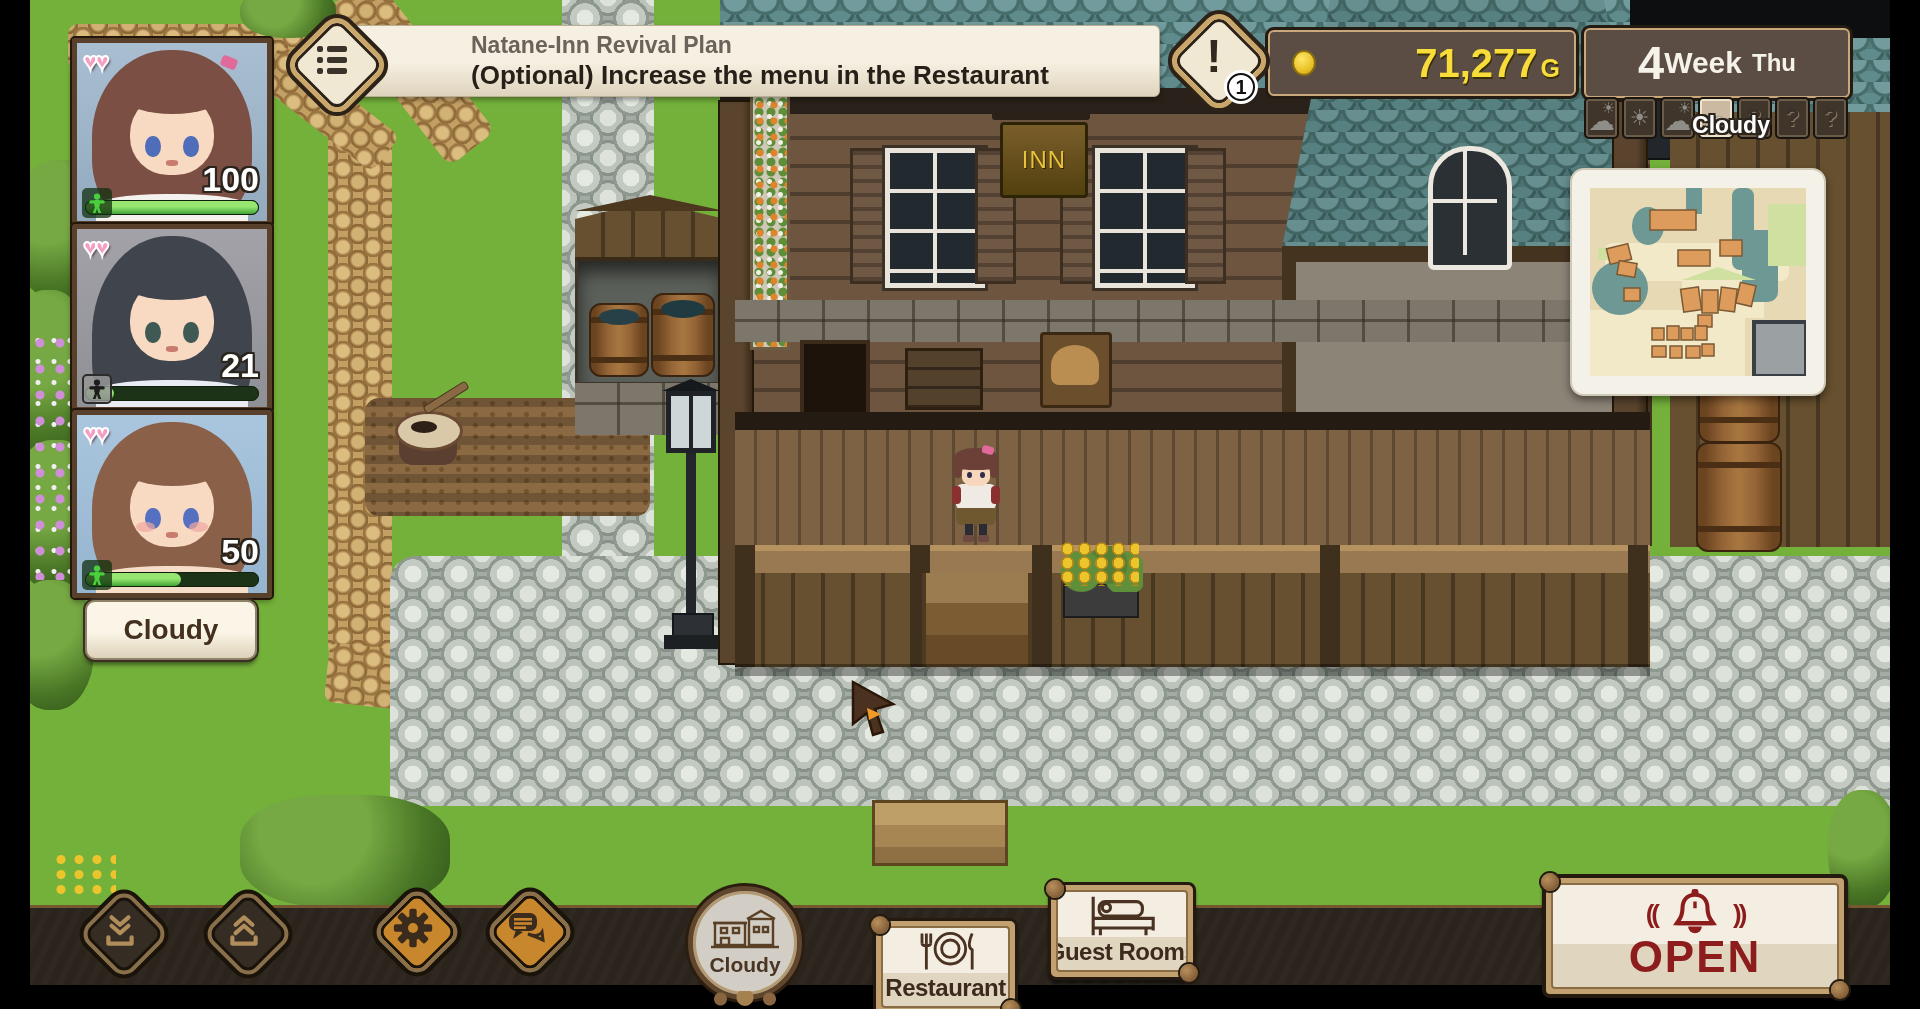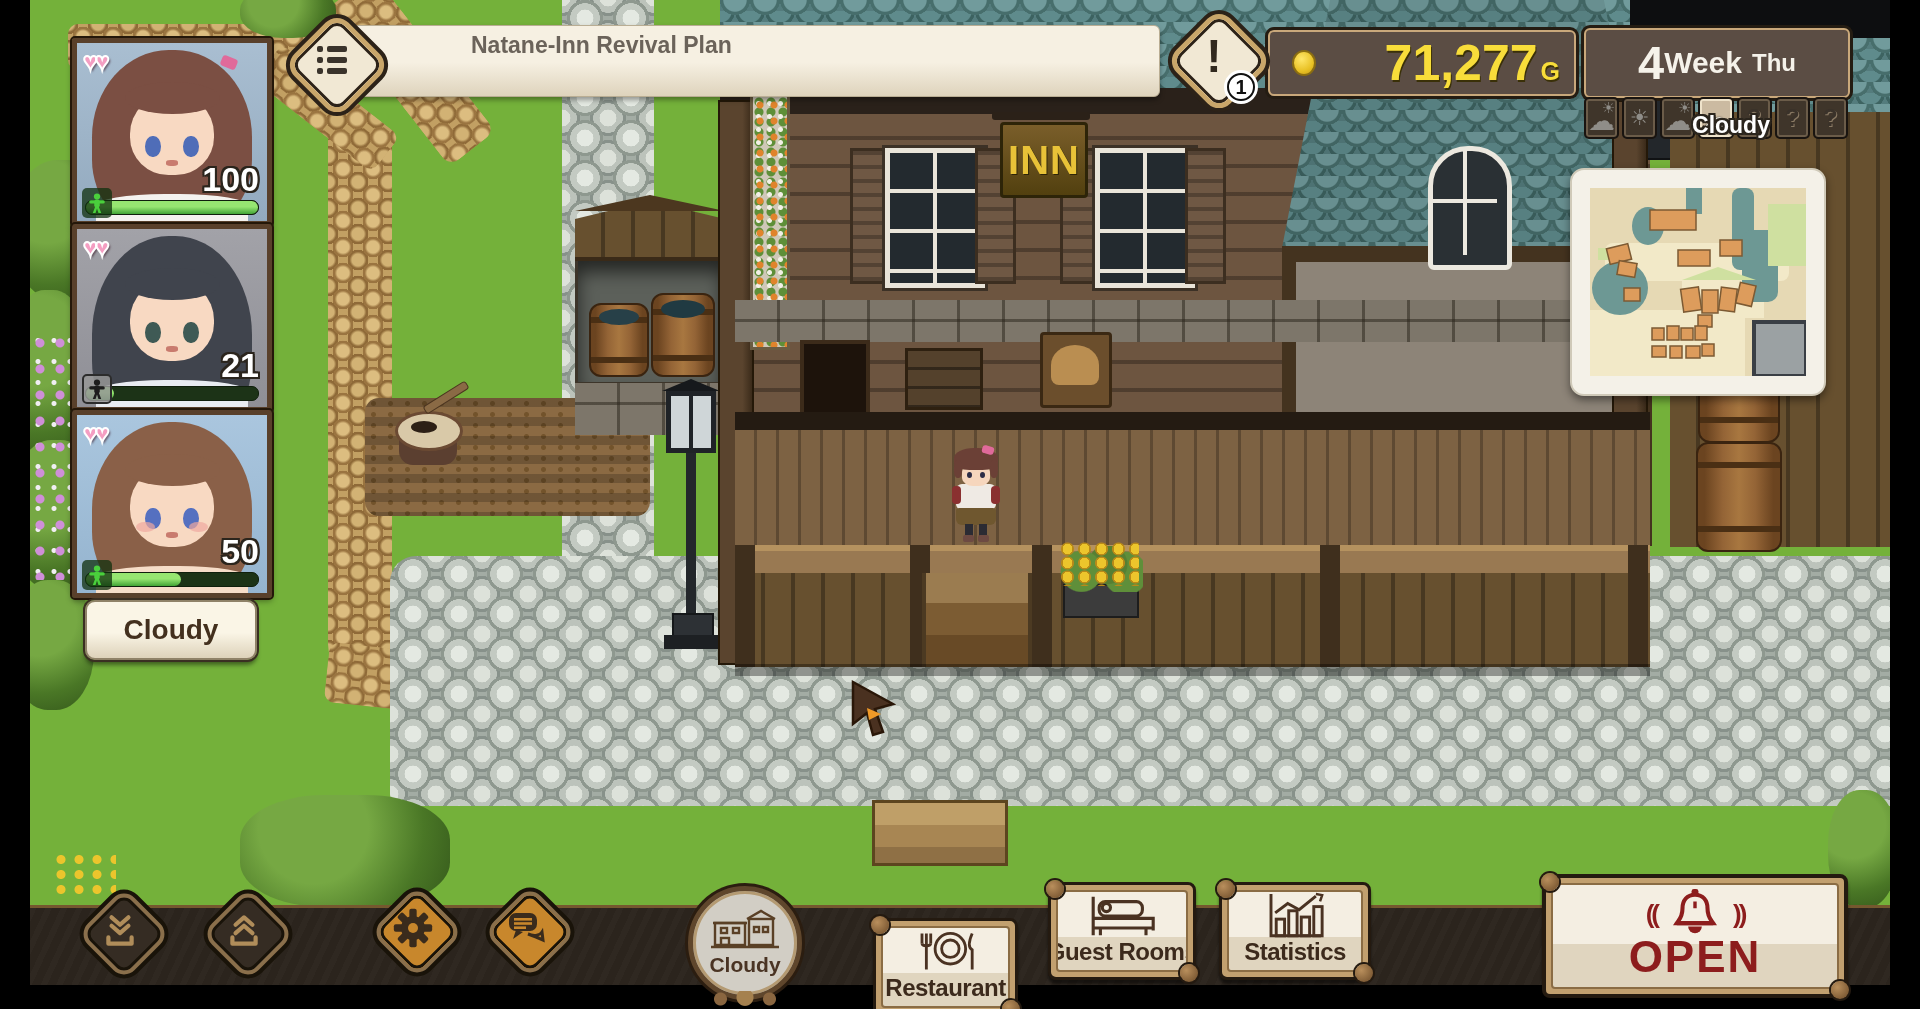--- a/index.html
+++ b/index.html
@@ -185,21 +185,21 @@
       </div>
   <div class="s shut" style="left:945px;top:148px;width:35px;height:130px;"></div>
   <div class="s shut" style="left:1030px;top:148px;width:35px;height:130px;"></div>
   <div class="s win" style="left:1065px;top:148px;width:90px;height:130px;">
         <div class="gr"></div>
       </div>
   <div class="s shut" style="left:1155px;top:148px;width:35px;height:130px;"></div>
 
   <div class="s" style="left:962px;top:112px;width:98px;height:8px;background:#2b2118;border-radius:3px;"></div>
   <div class="s" style="left:970px;top:122px;width:82px;height:70px;background:linear-gradient(180deg,#7a5e2a,#52400f);border:3px solid #2d2408;border-radius:4px;display:flex;align-items:center;justify-content:center;">
-    <span style="color:#e8c238;font-weight:bold;font-size:40px;letter-spacing:1px;text-shadow:1px 1px 0 #2d2408;">INN</span>
+    <span style="color:#e8c238;font-weight:normal;font-size:24px;letter-spacing:1px;text-shadow:1px 1px 0 #2d2408;">INN</span>
   </div>
 
   <div class="s stoneS" style="left:705px;top:300px;width:915px;height:42px;"></div>
   <div class="s" style="left:770px;top:340px;width:70px;height:78px;background:#1d130b;border:4px solid #3c2b1a;box-sizing:border-box;"></div>
   <div class="s" style="left:875px;top:348px;width:78px;height:62px;background:#54412c;border:3px solid #2e2010;box-sizing:border-box;background-image:repeating-linear-gradient(180deg,transparent 0 16px,rgba(0,0,0,.4) 16px 19px);"></div>
   <div class="s" style="left:1010px;top:332px;width:72px;height:76px;background:#6b4e2c;border:3px solid #3a2813;border-radius:4px;box-sizing:border-box;">
     <div class="s" style="left:8px;top:10px;width:48px;height:40px;background:#c89a58;border-radius:50% 50% 8px 8px;opacity:.85;"></div>
   </div>
 
   <div class="s" style="left:705px;top:412px;width:915px;height:22px;background:#241b12;"></div>
@@ -255,40 +255,41 @@
   <div class="s tree" style="left:-20px;top:580px;width:84px;height:130px;"></div>
   <div class="s tree" style="left:210px;top:795px;width:210px;height:112px;border-radius:40%;"></div>
   <div class="s tree" style="left:1798px;top:790px;width:70px;height:118px;"></div>
   <div class="s tree" style="left:210px;top:-14px;width:96px;height:52px;"></div>
   <div class="s" style="left:0;top:330px;width:42px;height:250px;background-image:radial-gradient(circle,#cf8fd8 0 4px,transparent 5px),radial-gradient(circle,#f0eef2 0 2px,transparent 3px);background-size:20px 26px,16px 21px;"></div>
   <div class="s" style="left:22px;top:852px;width:64px;height:48px;background-image:radial-gradient(circle,#ecc52c 0 4px,transparent 5px);background-size:18px 15px;"></div>
 
   <div class="s" style="left:322px;top:25px;width:806px;height:70px;z-index:10;
        background:linear-gradient(180deg,#f6f0e2 0 52%,#ded3bc);border:1px solid #b9ad93;border-radius:6px;box-shadow:0 3px 5px rgba(0,0,0,.35);">
     <div style="position:absolute;left:118px;top:6px;font-size:23px;font-weight:bold;color:#6b635a;">Natane-Inn Revival Plan</div>
+    <div style="position:absolute;left:118px;top:34px;font-size:26px;font-weight:bold;color:#262019;">(Optional) Increase the menu in the Restaurant</div>
   </div>
   <div class="s badge-d" style="left:254px;top:12px;z-index:11;">
     <div class="dshape"></div>
     <div class="ic">
           <span class="listglyph"></span>
         </div>
   </div>
   <div class="s badge-d" style="left:1136px;top:8px;z-index:11;">
     <div class="dshape"></div>
     <div class="ic" style="font-size:46px;font-weight:bold;color:#32291f;">!</div>
     <div style="position:absolute;left:58px;top:62px;width:34px;height:34px;background:#fff;border-radius:50%;display:flex;align-items:center;justify-content:center;">
       <span style="position:absolute;inset:3px;border:2.5px solid #111;border-radius:50%;"></span>
       <span style="font-size:20px;font-weight:bold;color:#111;">1</span>
     </div>
   </div>
 
   <div class="s panelD" style="left:1238px;top:30px;width:304px;height:62px;z-index:10;display:flex;align-items:center;">
     <span style="margin-left:22px;width:24px;height:26px;border-radius:50%;background:radial-gradient(circle at 38% 32%,#ffe76a,#e9c226 60%,#c79a12);border:2px solid #8a6d12;box-sizing:border-box;"></span>
     <span style="flex:1;text-align:right;padding-right:14px;display:flex;align-items:baseline;justify-content:flex-end;">
-      <span style="font-size:50px;font-weight:bold;color:#f8dd3a;text-shadow:1px 2px 0 #3a3008;">71,277</span>
+      <span style="font-size:40px;font-weight:bold;color:#f8dd3a;text-shadow:1px 2px 0 #3a3008;">71,277</span>
       <span style="font-size:25px;font-weight:bold;color:#f8dd3a;margin-left:3px;text-shadow:1px 2px 0 #3a3008;">G</span>
     </span>
   </div>
 
   <div class="s panelD" style="left:1554px;top:28px;width:262px;height:66px;z-index:10;display:flex;align-items:baseline;justify-content:center;color:#f5f2ea;">
     <span style="font-size:47px;font-weight:bold;align-self:center;line-height:62px;">4</span>
     <span style="font-size:30px;font-weight:bold;align-self:center;line-height:62px;">Week</span>
     <span style="font-size:24px;font-weight:bold;margin-left:10px;align-self:center;line-height:66px;">Thu</span>
   </div>
 
@@ -540,34 +541,20 @@
         <path d="M8 4v32"></path>
             <path d="M8 22h50v10"></path>
             <path d="M8 30h50"></path>
         <rect x="13" y="8" width="36" height="12" rx="5"></rect>
         <circle cx="19" cy="13" r="3.4" fill="#f4eee2"></circle>
         <path d="M14 36v-6M52 36v-6"></path>
       </svg>
       <span class="navlabel">Guest Rooms</span>
     </div>
   </div>
-  <div class="s navbtn" style="left:1189px;top:882px;width:152px;height:98px;box-sizing:border-box;z-index:20;">
-    <div class="pan">
-      <svg width="70" height="50" viewBox="0 0 58 46" fill="none" stroke="#4a3222" stroke-width="2.8">
-        <path d="M6 2v40h48"></path>
-        <rect x="11" y="26" width="8" height="16"></rect>
-            <rect x="23" y="18" width="8" height="24"></rect>
-        <rect x="35" y="24" width="8" height="18"></rect>
-            <rect x="47" y="14" width="8" height="28"></rect>
-        <path d="M10 20l12-9 11 6 16-13"></path>
-            <path d="M49 2l6 1-2 6" stroke-width="2.4"></path>
-      </svg>
-      <span class="navlabel">Statistics</span>
-    </div>
-  </div>
 
   <div class="s navbtn" style="left:1512px;top:874px;width:306px;height:124px;box-sizing:border-box;z-index:22;border-width:4px;">
     <div class="pan">
       <div style="position:absolute;top:4px;left:0;right:0;display:flex;align-items:center;justify-content:center;gap:10px;">
         <span style="font-size:26px;font-weight:bold;color:#8d1d1d;letter-spacing:-3px;">((</span>
         <svg width="56" height="50" viewBox="0 0 48 44">
           <rect x="21" y="0" width="6" height="6" rx="2" fill="#8d1d1d"></rect>
           <path d="M24 5c-7 0-11 5-11 12 0 8-3 10-5 13h32c-2-3-5-5-5-13 0-7-4-12-11-12z" fill="none" stroke="#8d1d1d" stroke-width="3.6"></path>
           <path d="M8 30h32" stroke="#8d1d1d" stroke-width="3.6"></path>
           <path d="M18 33a6 6 0 0 0 12 0z" fill="#8d1d1d"></path>

